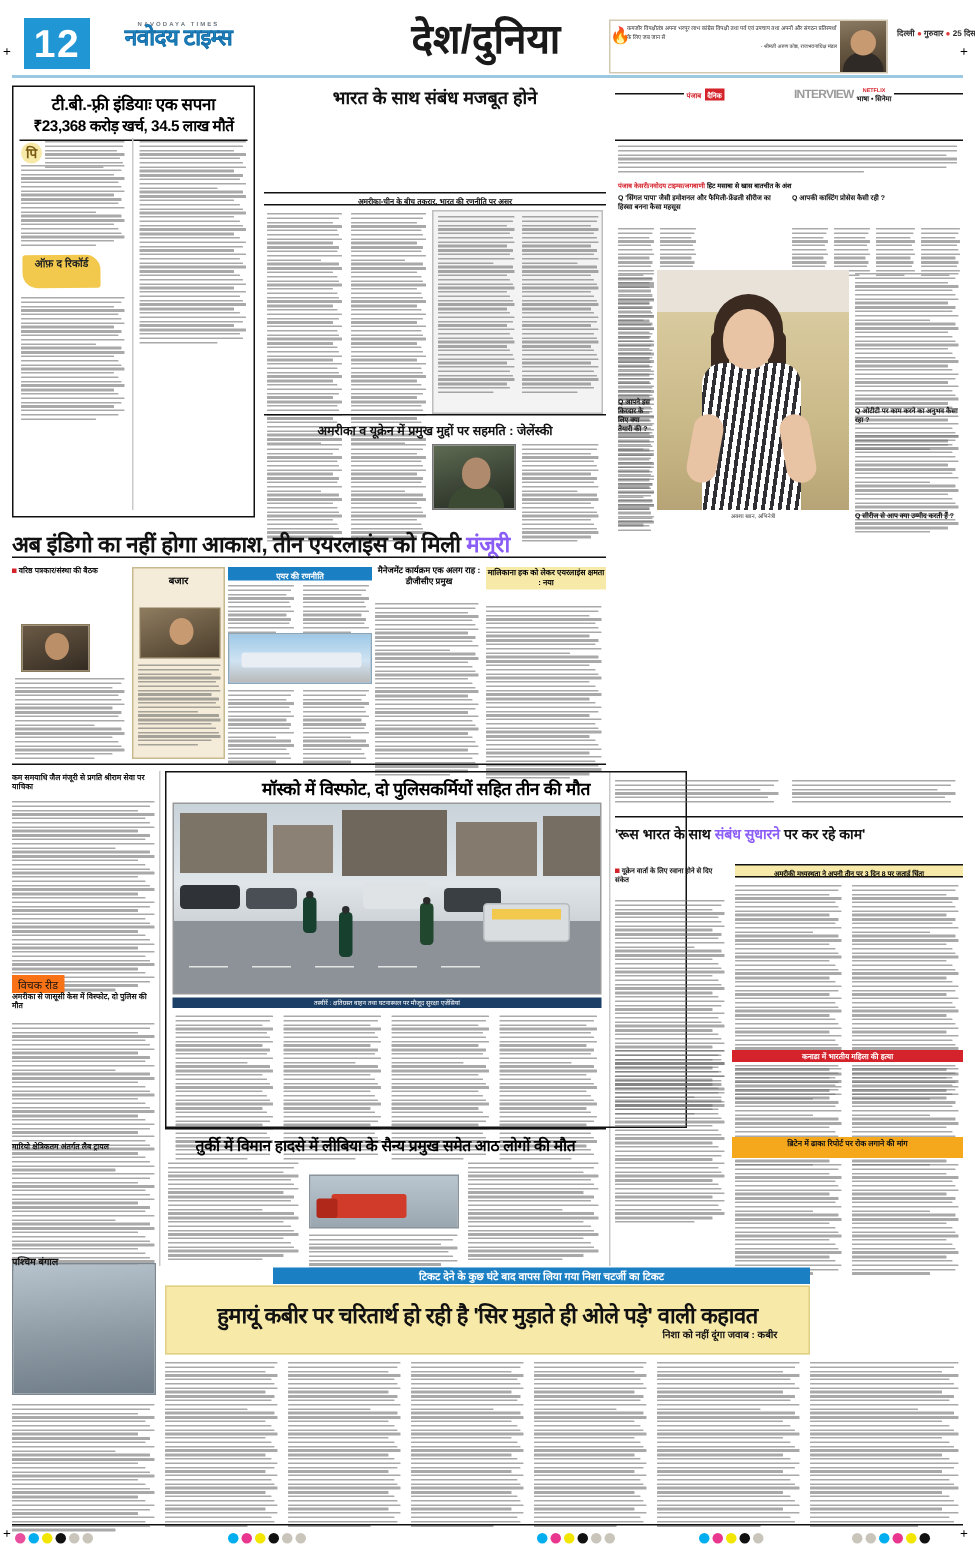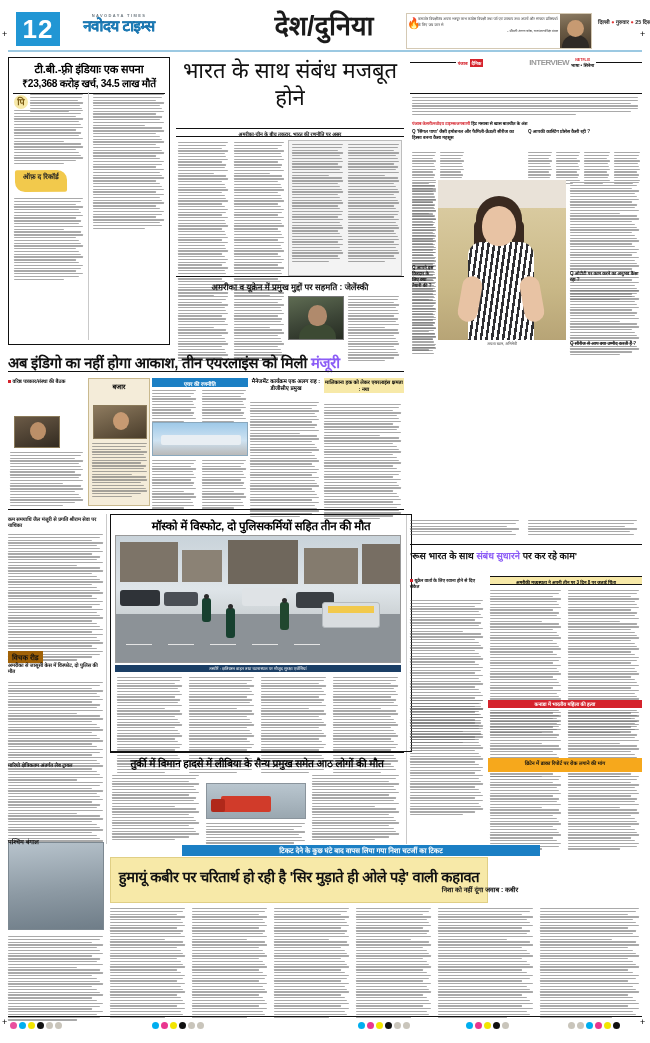--- a/index.html
+++ b/index.html
@@ -79,21 +79,21 @@
   }
   .offrec {
     position:absolute; left:6px; top:112px; width:52px; height:22px;
     background:#f2c94c; border-radius:2px 10px 2px 10px;
     font-size:7px; font-weight:700; color:#222; text-align:center; line-height:1.15;
     padding-top:3px; transform:rotate(-0.4deg);
   }
 
   
   .main-head { position:absolute; left:176px; top:58px; width:228px; }
-  .main-head .l { font-size:22px; font-weight:400; text-align:center; line-height:1.22; color:#111; }
+  .main-head .l { font-size:12px; font-weight:700; text-align:center; line-height:1.22; color:#111; }
   .byline-bar {
     position:absolute; left:176px; top:128px; width:228px; height:9px;
     border-top:0.6px solid #111; border-bottom:0.6px solid #111;
     font-size:5px; font-weight:700; text-align:center; padding-top:1.6px; color:#111;
   }
   .tint { background:#f3f3f3; border:0.5px solid #bdbdbd; }
 
   
   .zel-head { position:absolute; left:176px; top:281px; width:228px;
               font-size:8.4px; font-weight:700; text-align:center; color:#111;}
@@ -182,21 +182,21 @@
            padding:1.4px 1px; line-height:1.22; }
 
   .ld-box { position:absolute; left:8px; top:378px; width:78px; height:128px; }
   .ld-hd { font-size:5.1px; font-weight:700; line-height:1.22; color:#111; }
   .ld-photo { position:absolute; left:6px; top:38px; width:46px; height:32px;
               background:linear-gradient(160deg,#6b5a46,#332b21); border:0.4px solid #8a7a5a; }
   .ld-photo::after { content:""; position:absolute; left:15px; top:5px; width:16px; height:18px;
               border-radius:50%; background:#bb8f68; }
 
   
-  .mos-box { position:absolute; left:110px; top:514px; width:302px; height:238px; border:0.7px solid #111; }
+  .mos-box { position:absolute; left:110px; top:514px; width:348px; height:238px; border:0.7px solid #111; }
   .mos-head { font-size:11.6px; font-weight:700; text-align:center; padding-top:3px; letter-spacing:-0.2px; }
   .mos-photo { position:absolute; left:4px; top:20px; width:286px; height:128px;
                overflow:hidden; border:0.4px solid #999;
                background:linear-gradient(180deg,#c9d3da 0%,#dfe5e9 42%,#cfd5d8 60%,#9aa2a6 100%); }
   .mp-house { position:absolute; background:#8e8378; }
   .mp-road { position:absolute; left:0; top:78px; width:286px; height:50px; background:#8c9297; }
   .mp-line { position:absolute; height:1.2px; background:#e4e4e4; }
   .mp-car { position:absolute; border-radius:3px; }
   .mp-cop { position:absolute; width:9px; height:24px; border-radius:3px; background:#17402f; }
   .mp-cop::after { content:""; position:absolute; left:2px; top:-4px; width:5px; height:5px;
@@ -209,35 +209,35 @@
   .tur-head { font-size:10.4px; font-weight:700; text-align:center; padding-top:3px; letter-spacing:-0.2px; }
   .tur-photo { position:absolute; left:96px; top:30px; width:100px; height:36px;
                background:linear-gradient(180deg,#b9c6cf 0%,#9aa7b0 100%); border:0.4px solid #8a949c; }
   .tur-truck { position:absolute; left:14px; top:12px; width:50px; height:16px;
                background:#d13b2a; border-radius:2px; }
   .tur-truck::after { content:""; position:absolute; left:-10px; top:3px; width:14px; height:13px;
                background:#b0281a; border-radius:2px; }
 
   
   .qr-tag {
-    background:#a16207; font-size:7.2px; font-weight:700; color:#111;
+    background:#f97316; font-size:7.2px; font-weight:400; color:#111;
     padding:1px 4px; display:inline-block;
   }
 
   
   .rb-head { font-size:9.4px; font-weight:700; color:#111; text-align:left; }
 
   
   .bn-blue {
     position:absolute; left:182px; top:845px; width:358px; height:11px;
     background:#1b7fc4; color:#fff; font-size:7px; font-weight:700;
     text-align:center; padding-top:1.4px;
   }
   .bn-yellow {
-    position:absolute; left:110px; top:857px; width:378px; height:46px;
+    position:absolute; left:110px; top:857px; width:430px; height:46px;
     background:#f7e9a8; border:0.5px solid #e0cf85;
   }
   .bn-yellow .t {
     font-size:14.6px; font-weight:700; text-align:center; padding-top:8px;
     color:#111; letter-spacing:-0.3px;
   }
   .bn-sub { position:absolute; left:420px; top:885px; width:120px;
             font-size:6.6px; font-weight:700; text-align:center; color:#111; }
 
   

